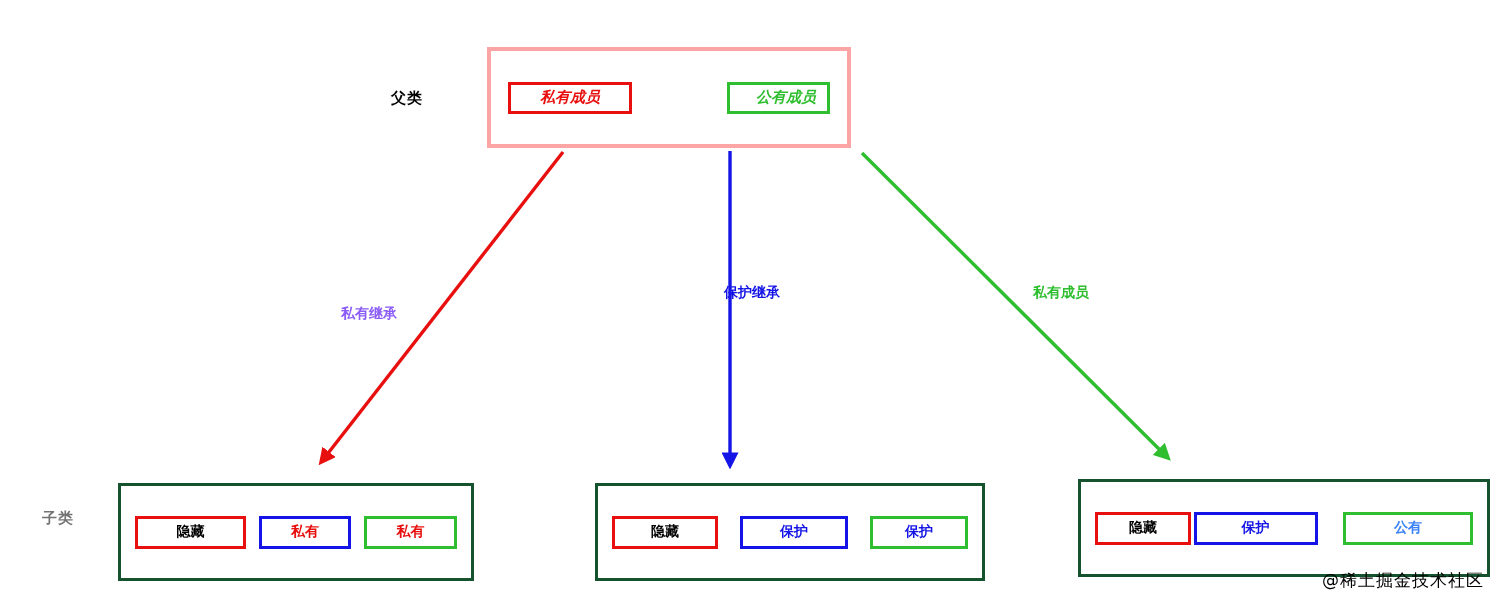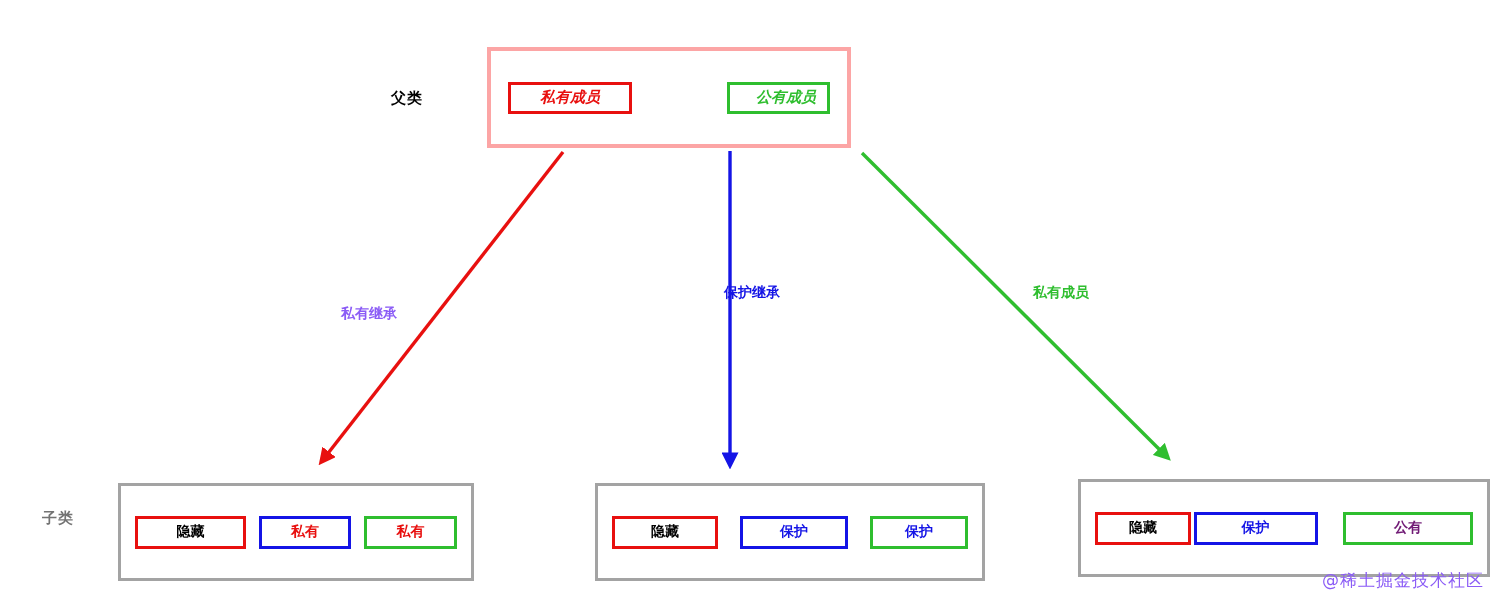--- a/index.html
+++ b/index.html
@@ -64,21 +64,21 @@
     left: 487px;
     top: 47px;
     width: 364px;
     height: 101px;
     border: 4px solid #fca5a5;
     padding-left: 17px;
     padding-right: 17px;
     justify-content: space-between;
   }
   .child-class-box {
-    border: 3px solid #a3a3a3;
+    border: 3px solid #14532d;
     height: 98px;
     padding-left: 14px;
     padding-right: 14px;
     justify-content: space-between;
   }
   #child-class-box-0 { left: 118px;  top: 483px; width: 356px; }
   #child-class-box-1 { left: 595px;  top: 483px; width: 390px; }
   #child-class-box-2 { left: 1078px; top: 479px; width: 412px; }
 
   
@@ -128,21 +128,21 @@
   #arrow-label-0 { left: 341px;  top: 273px; color: #8b5cf6; margin-top: 32px; }
   #arrow-label-1 { left: 724px;  top: 284px; color: #1414e6; }
   #arrow-label-2 { left: 1033px; top: 284px; color: #2fbe2f; }
 
   
   #watermark {
     position: absolute;
     left: 1322px;
     top: 569px;
     font-size: 17px;
-    color: #8b5cf6;
+    color: #000000;
     letter-spacing: 1px;
     white-space: nowrap;
   }
 </style>
 </head>
 <body>
 
 <div id="canvas">
 
   <svg class="svg-layer" viewBox="0 0 1512 608">
@@ -200,18 +200,18 @@
 
     <div class="member-chip child-chip child-chip-1-2" style="color: rgb(20, 20, 230); border-color: rgb(47, 190, 47);">保护</div>
   </div>
 
   <div class="class-box child-class-box" id="child-class-box-2">
 
     <div class="member-chip child-chip child-chip-2-0" style="color: rgb(0, 0, 0); border-color: rgb(232, 16, 15);">隐藏</div>
 
     <div class="member-chip child-chip child-chip-2-1" style="color: rgb(20, 20, 230); border-color: rgb(20, 20, 230);">保护</div>
 
-    <div class="member-chip child-chip child-chip-2-2" style="color: #701a75; border-color: rgb(47, 190, 47); margin-left: 23px;">公有</div>
+    <div class="member-chip child-chip child-chip-2-2" style="color: #3b82f6; border-color: rgb(47, 190, 47); margin-left: 23px;">公有</div>
   </div>
 
   <div id="watermark">@稀土掘金技术社区</div>
 
 </div>
 
 </body></html>

